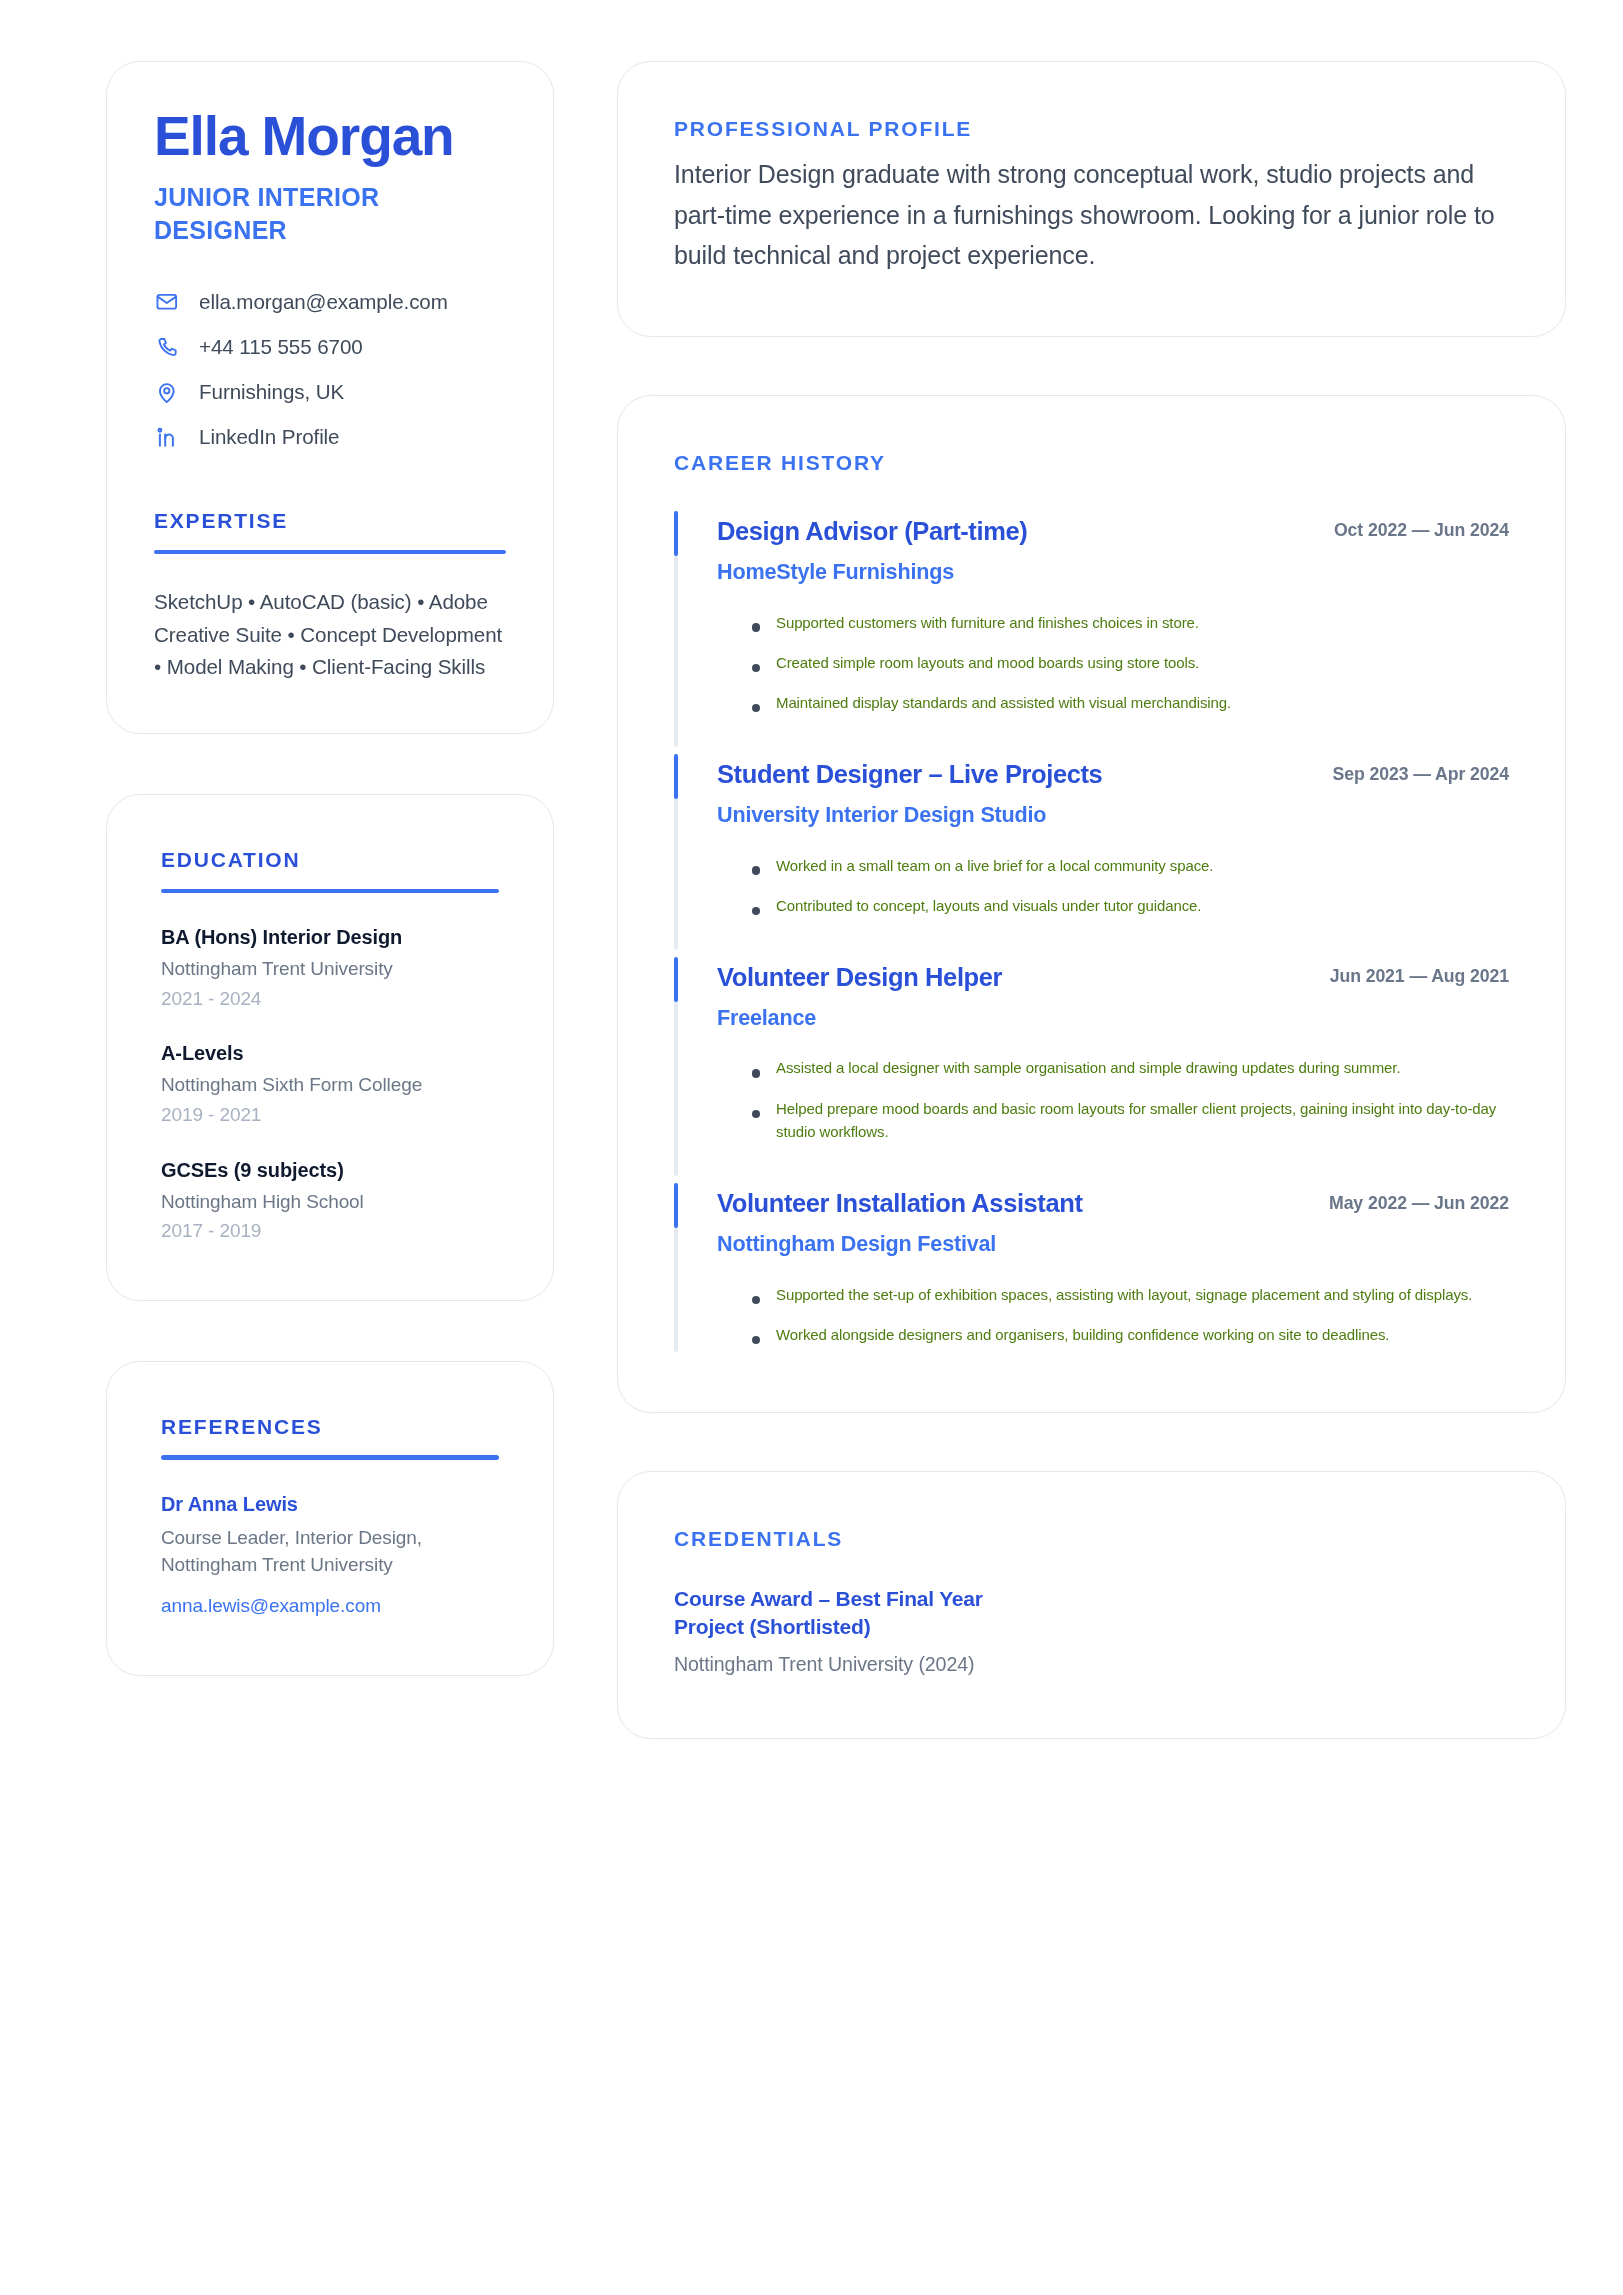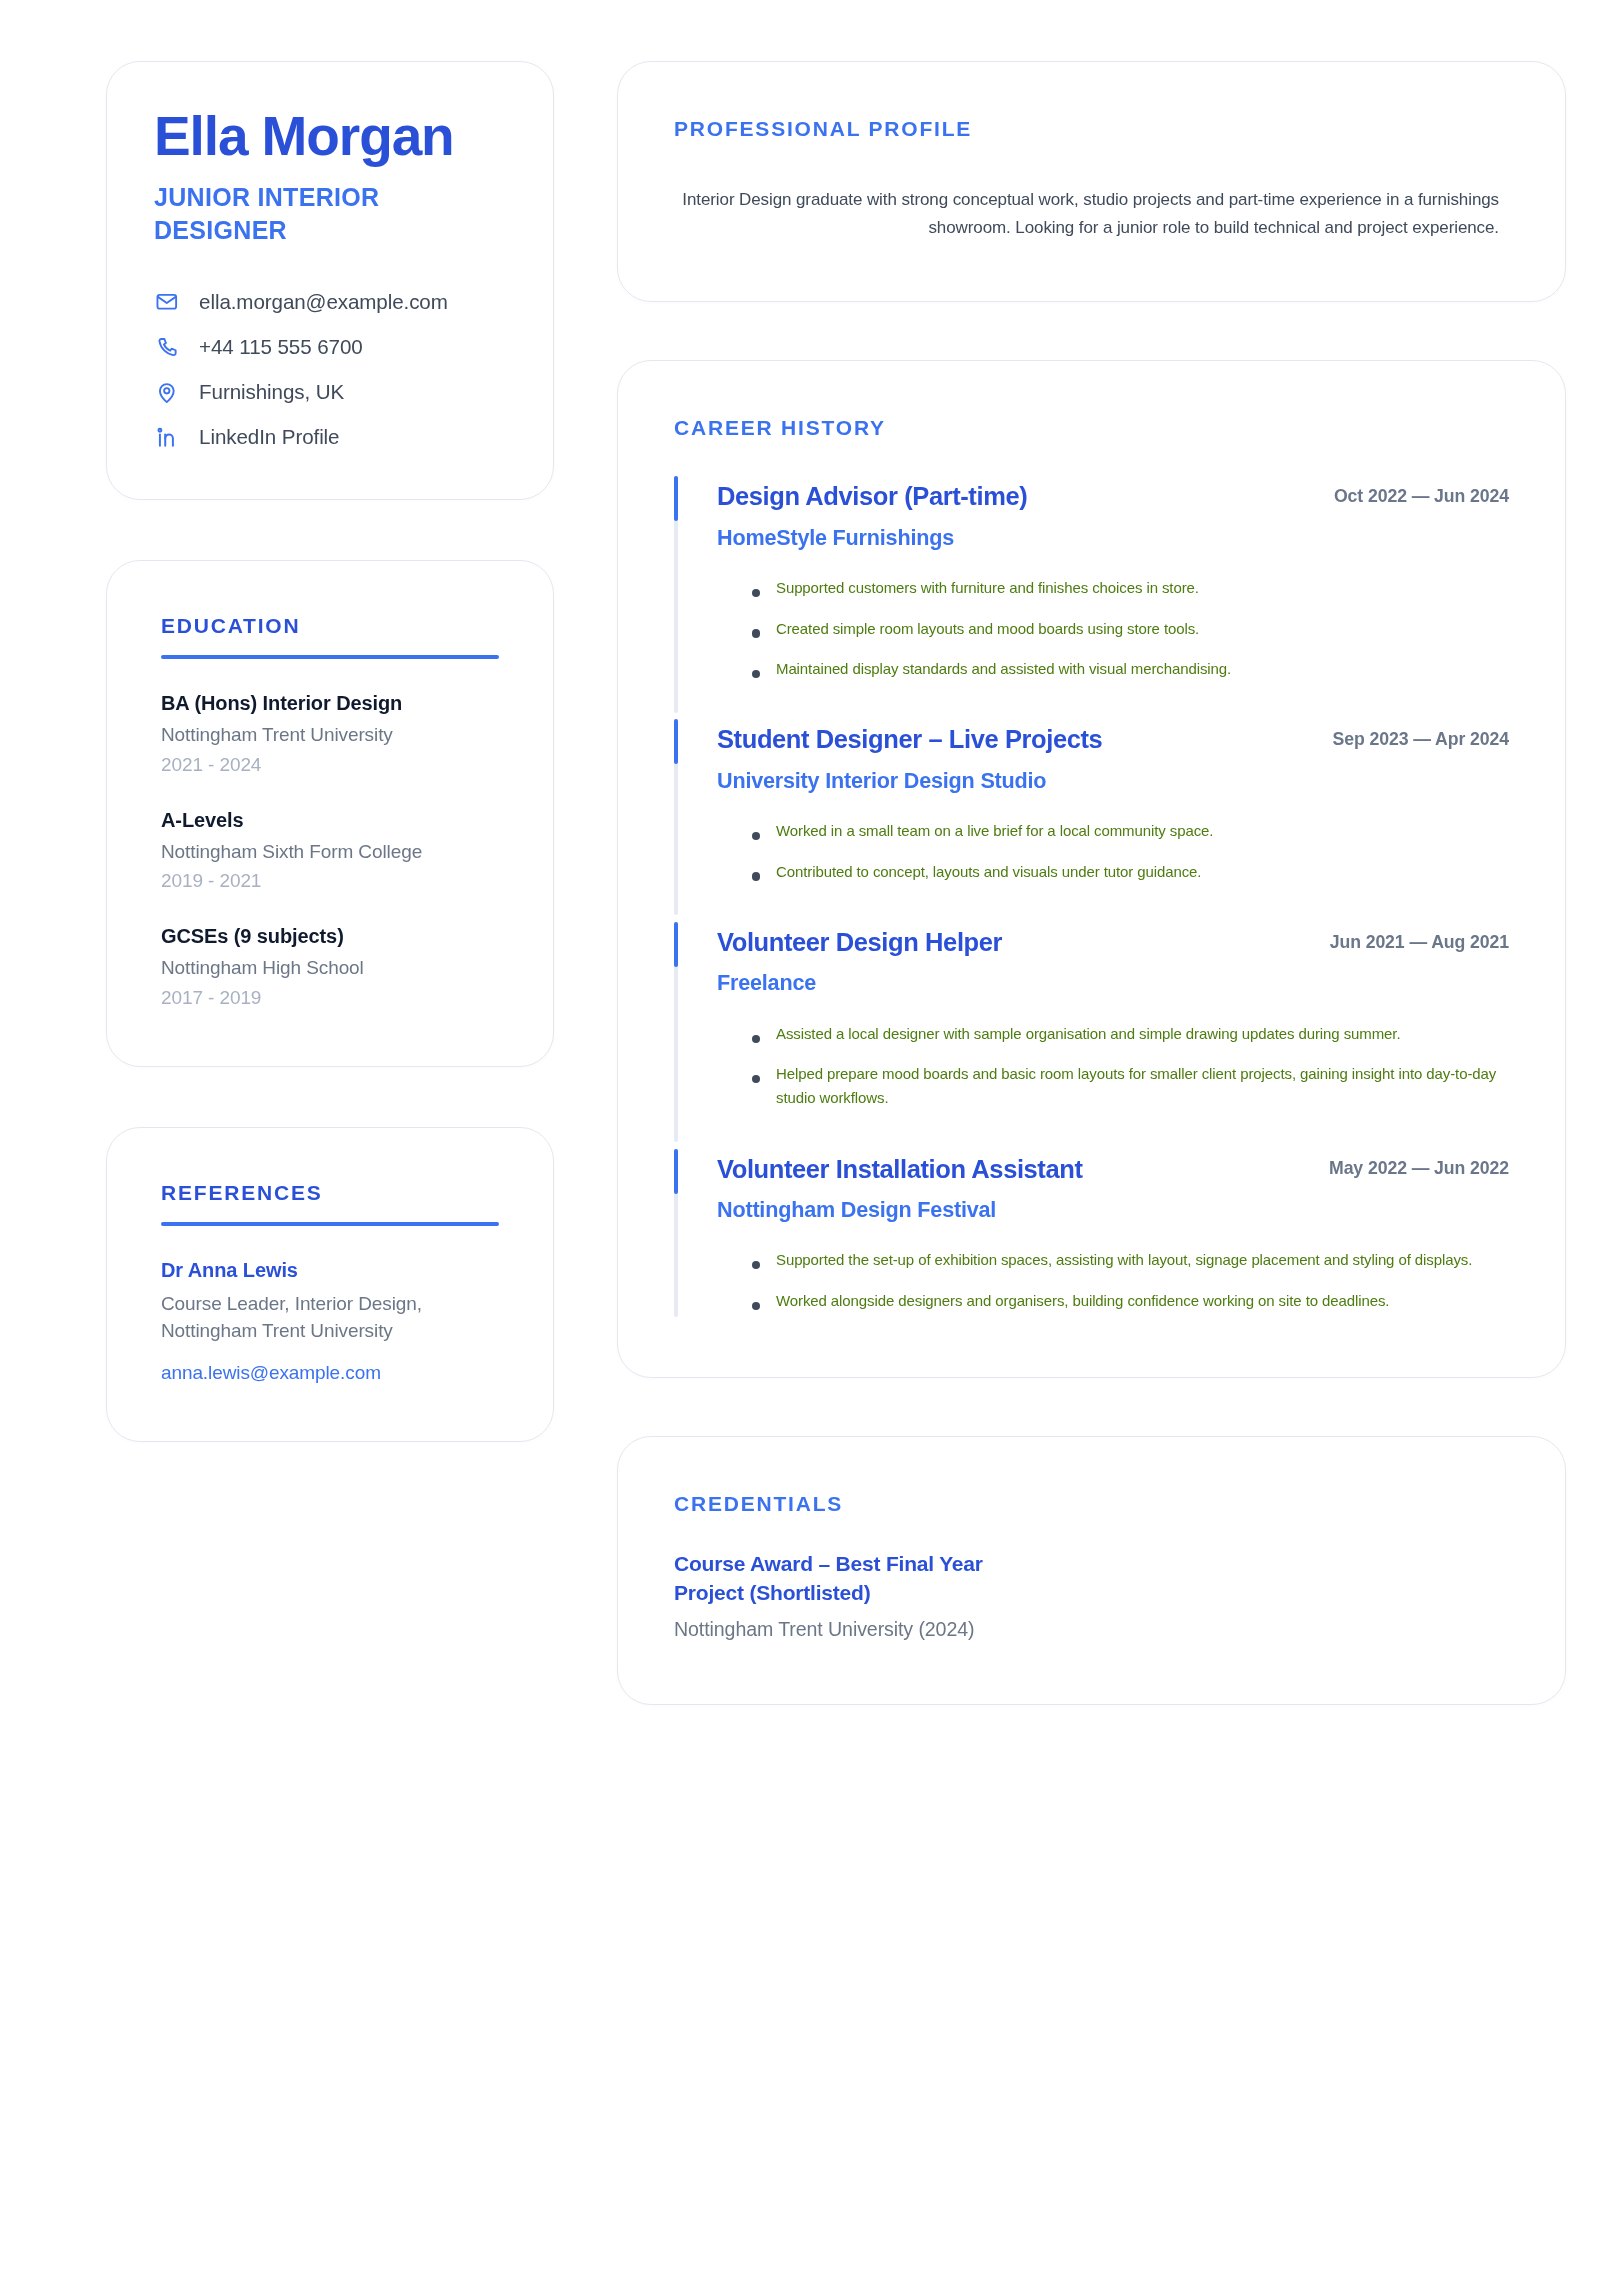--- a/index.html
+++ b/index.html
@@ -166,27 +166,26 @@
   .ref-mail {
     font-size: 19px;
     color: #3a72ef;
     line-height: 1.4;
     margin-top: 14.7px;
     letter-spacing: -0.1px;
   }
 
   
   .profile-text {
-    font-size: 17px;
+    font-size: 25px;
     line-height: 1.62;
     color: #3f4a5a;
-    margin-top: 45px;
+    margin-top: 13px;
     letter-spacing: -0.1px;
     max-width: 825px;
-    text-align: right;
   }
 
   
   .career-body { margin-top: 29.4px; }
   .job {
     position: relative;
     padding-left: 43px;
     padding-top: 11.8px;
     padding-bottom: 32px;
   }
@@ -328,20 +327,27 @@
               <path d="M5 8.6v11.4"></path>
               <path d="M10.4 20V8.6"></path>
               <path d="M10.4 12.6a3.9 3.9 0 0 1 7.8 0V20"></path>
             </svg>
           </span>
           <span class="contact-txt">LinkedIn Profile</span>
         </div>
 
       </div>
 
+      <div style="margin-top:59px">
+        <div class="sec-head">EXPERTISE</div>
+        <div class="sec-rule"></div>
+        <div class="sidebar-sec-body">
+          <p class="skills-text">SketchUp • AutoCAD (basic) • Adobe Creative Suite • Concept Development • Model Making • Client-Facing Skills</p>
+        </div>
+      </div>
     </section>
 
     <section class="card pad-m">
       <div class="sec-head">EDUCATION</div>
       <div class="sec-rule"></div>
       <div class="sidebar-sec-body">
         <div class="edu-list">
 
           <div>
             <div class="edu-deg">BA (Hons) Interior Design</div>

